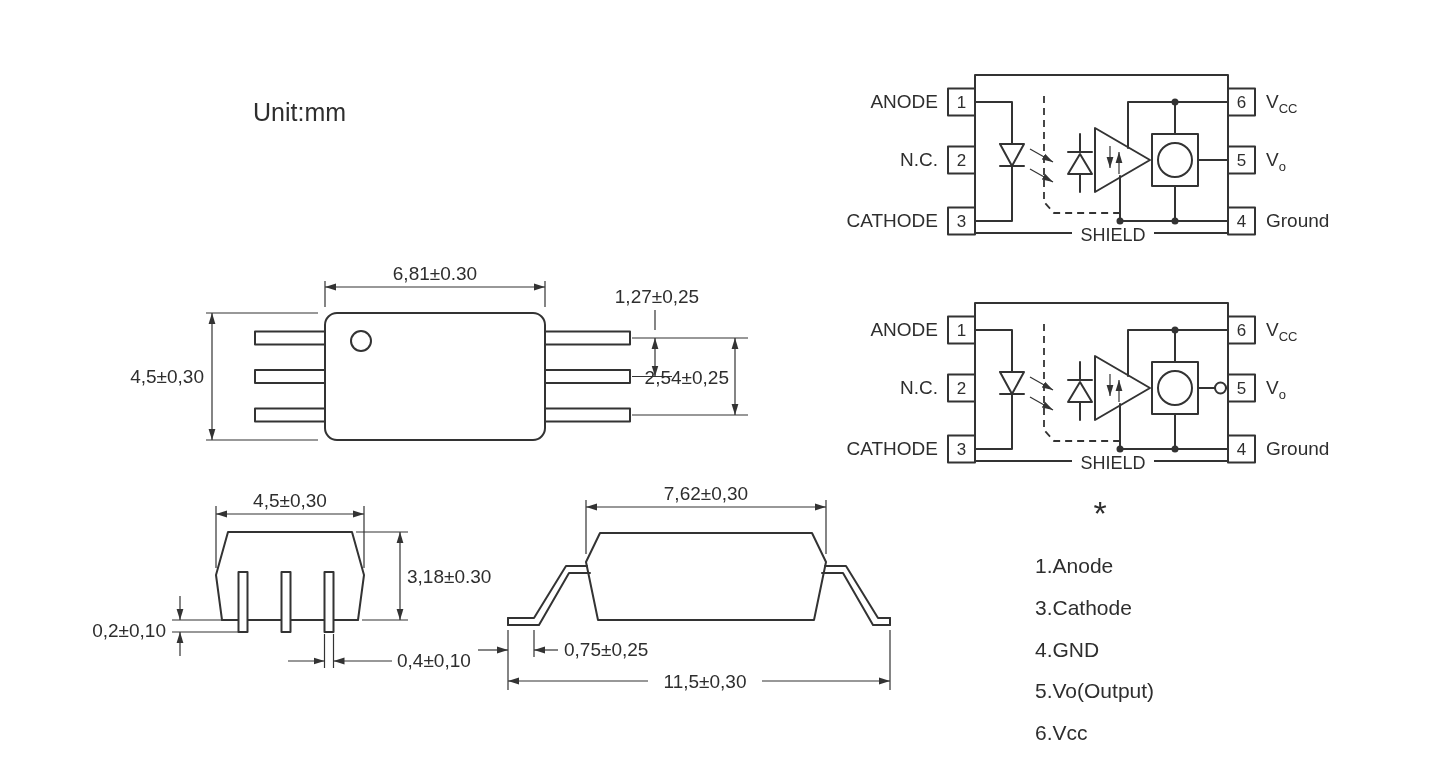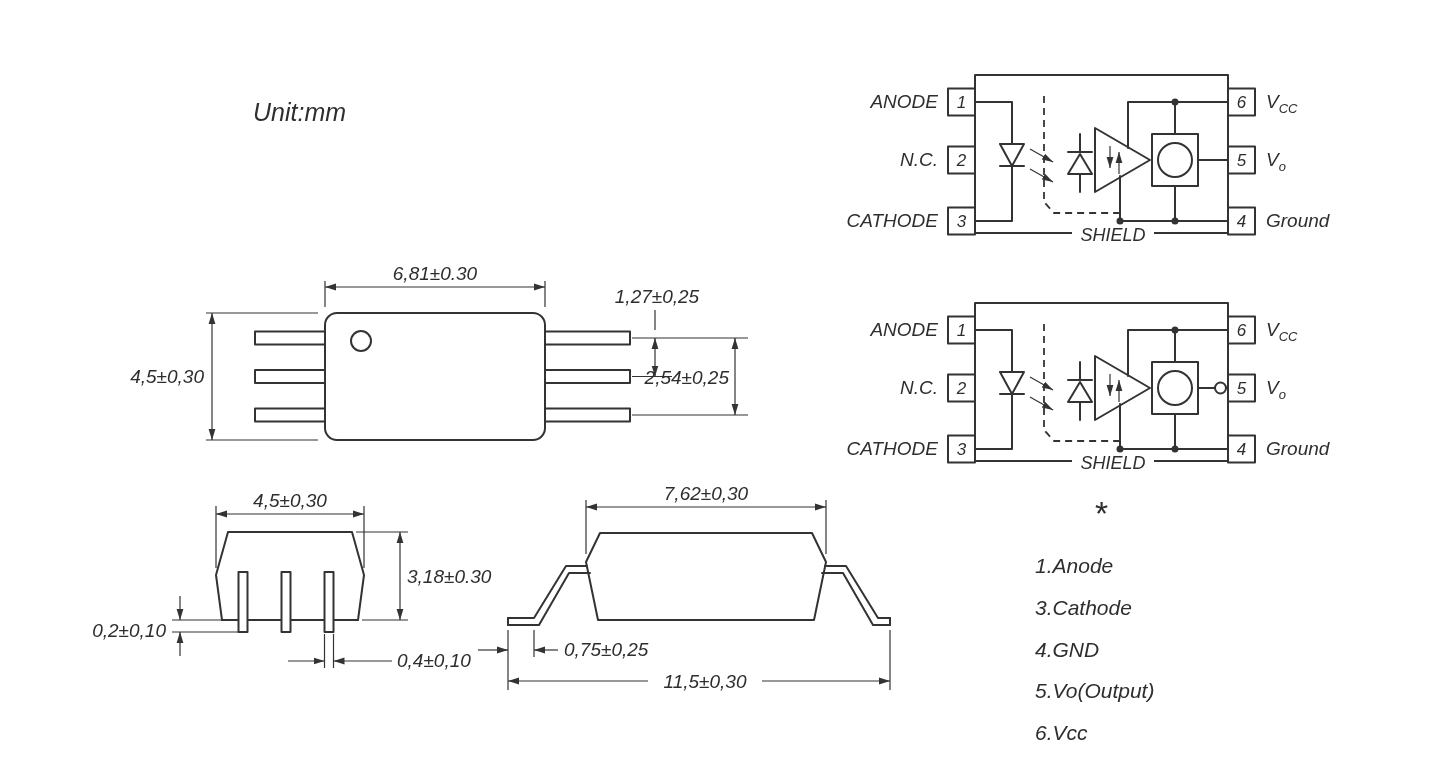--- a/index.html
+++ b/index.html
@@ -1,16 +1,16 @@
 <!DOCTYPE html>
 <html><head>
 <meta charset="utf-8">
 <style>
   html,body{margin:0;padding:0;background:#fff;}
-  .canvas{position:relative;width:1450px;height:775px;background:#fff;overflow:hidden;font-style:italic;}
+  .canvas{position:relative;width:1450px;height:775px;background:#fff;overflow:hidden;}
   svg{font-family:"Liberation Sans","DejaVu Sans",sans-serif;}
   .ln{stroke:#333;stroke-width:2;fill:none;stroke-linejoin:round;stroke-linecap:round;}
   .lnw{stroke:#333;stroke-width:2;fill:#fff;stroke-linejoin:round;}
   .dim{stroke:#333;stroke-width:1.2;fill:none;}
   .dash{stroke:#333;stroke-width:1.8;fill:none;stroke-dasharray:7 5;}
   .txt{fill:#2e2e2e;font-size:19px;}
   .unit{font-size:25px;}
   .num{font-size:17px;}
   .shield{font-size:18px;}
   .list{font-size:21px;}

